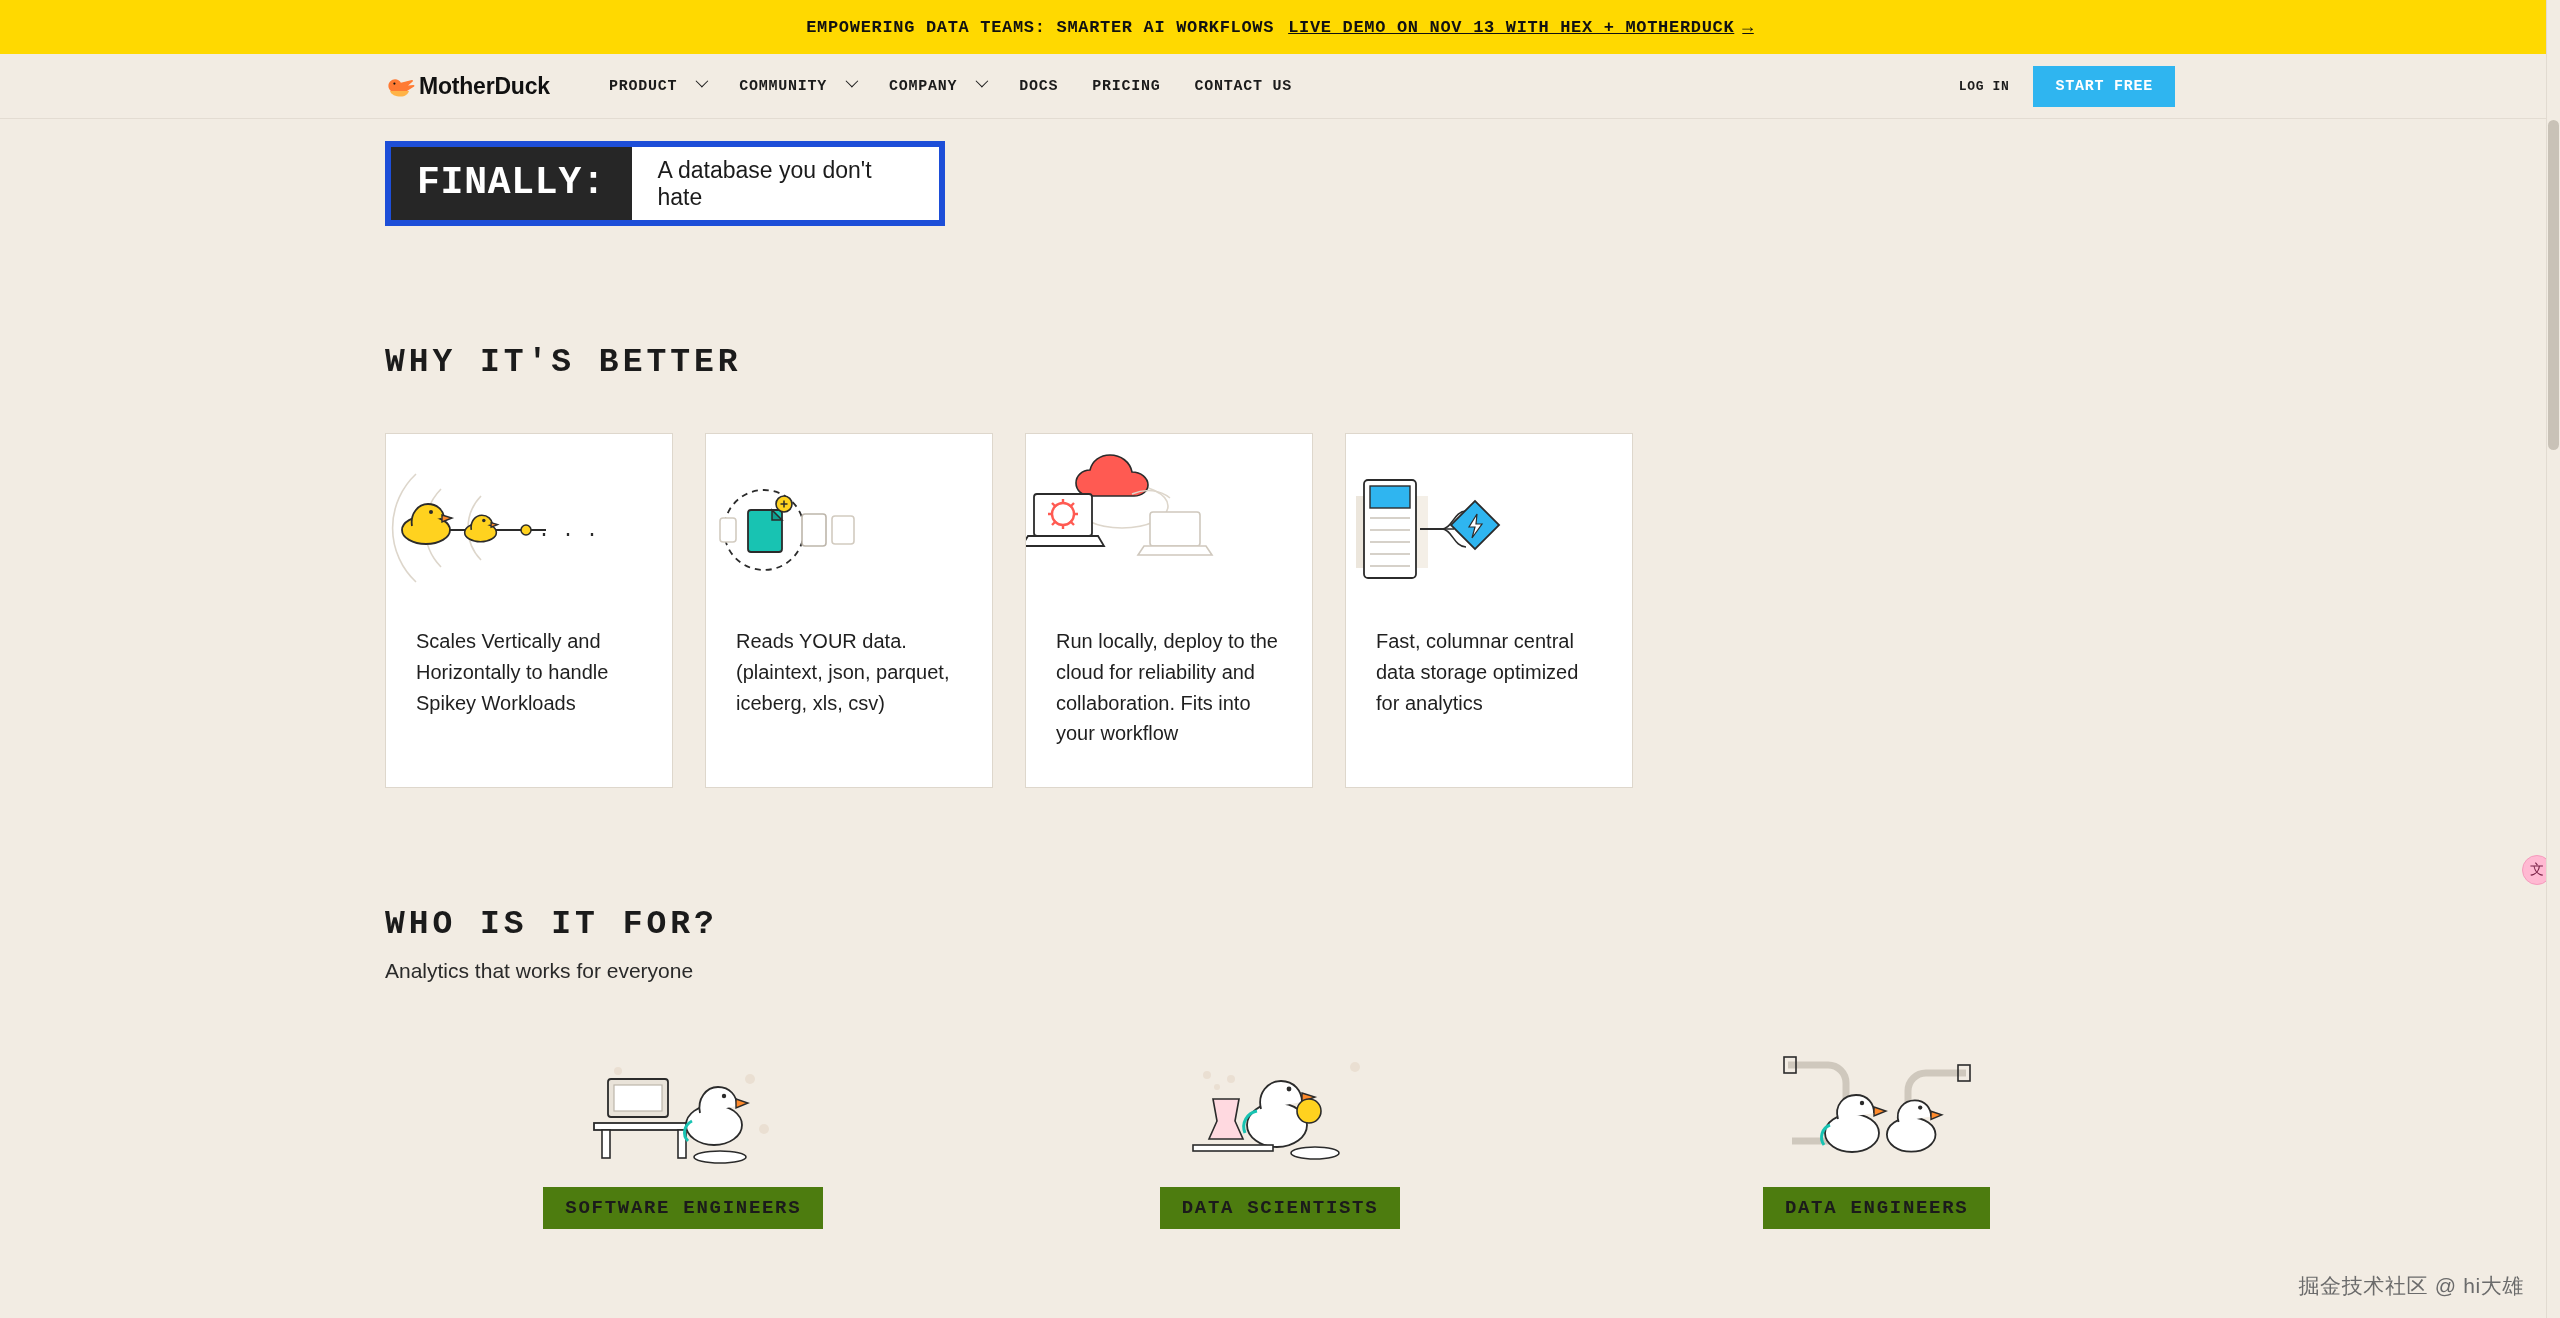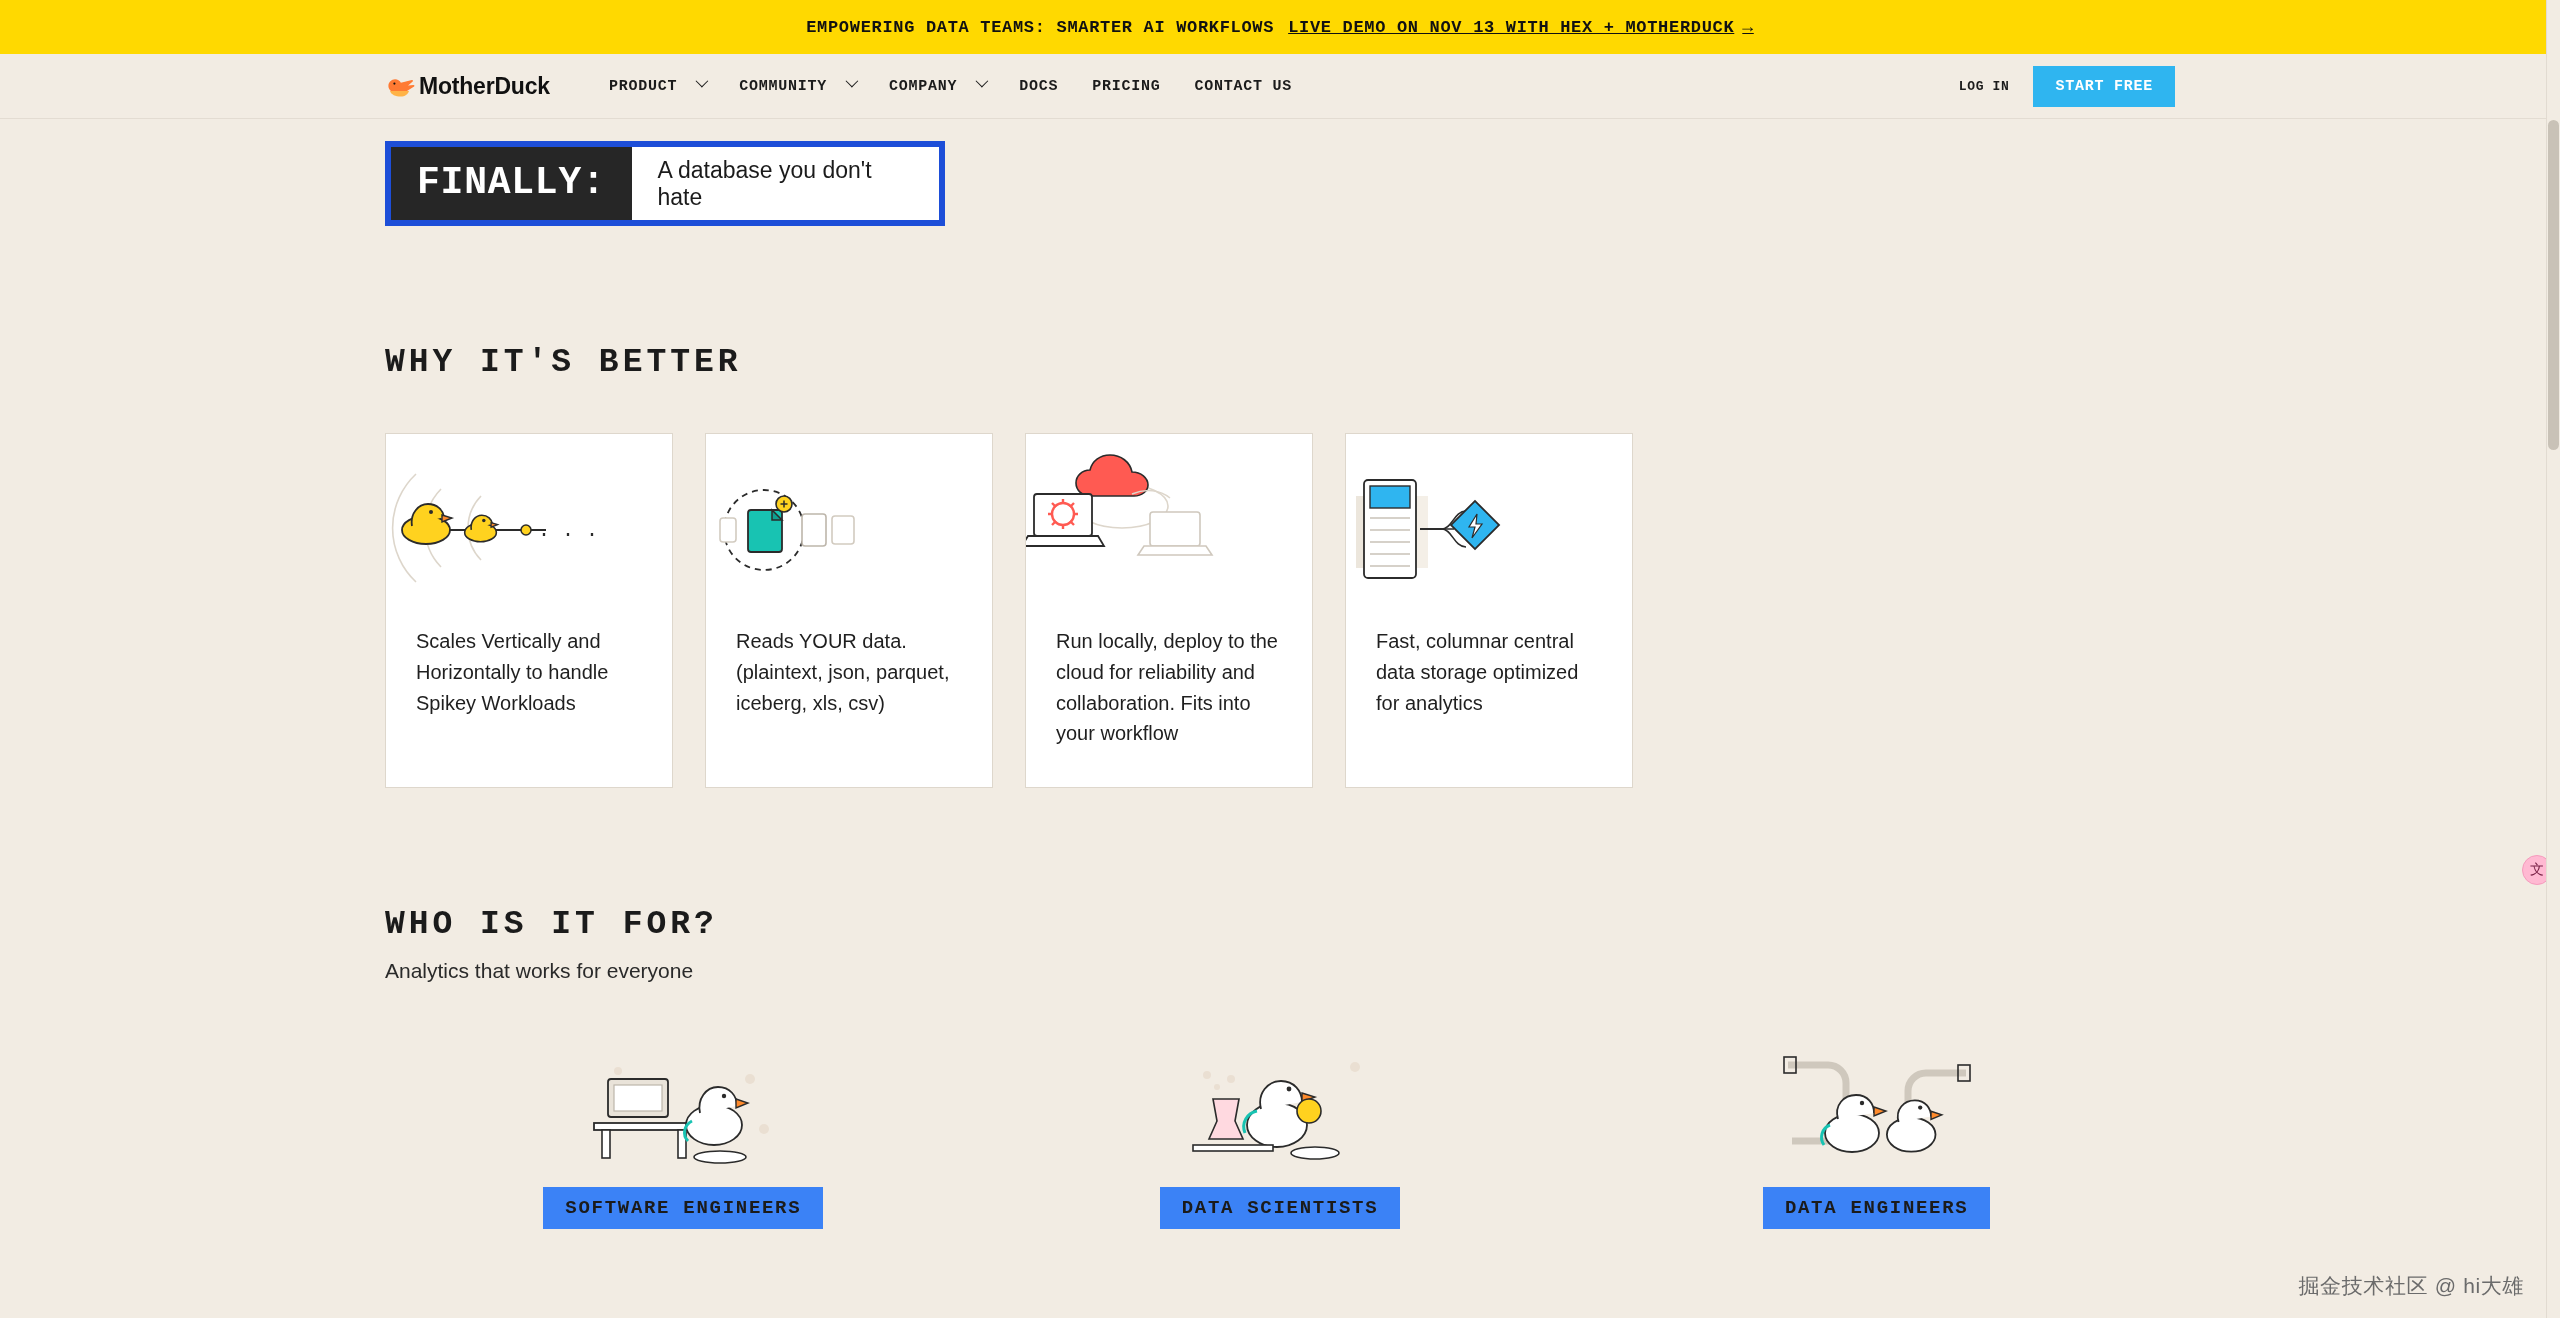--- a/index.html
+++ b/index.html
@@ -195,21 +195,21 @@
   }
   .aud {
     width: 600px;
     display: flex;
     flex-direction: column;
     align-items: center;
   }
   .aud-art { height: 120px; }
   .aud-label {
     margin-top: 22px;
-    background: #3b82f6;
+    background: #4d7c0f;
     font-family: "Liberation Mono", monospace;
     font-size: 19px;
     font-weight: 700;
     letter-spacing: 0.09em;
     color: #1b1b1b;
     padding: 10px 22px;
   }
 
   
   .floater {

